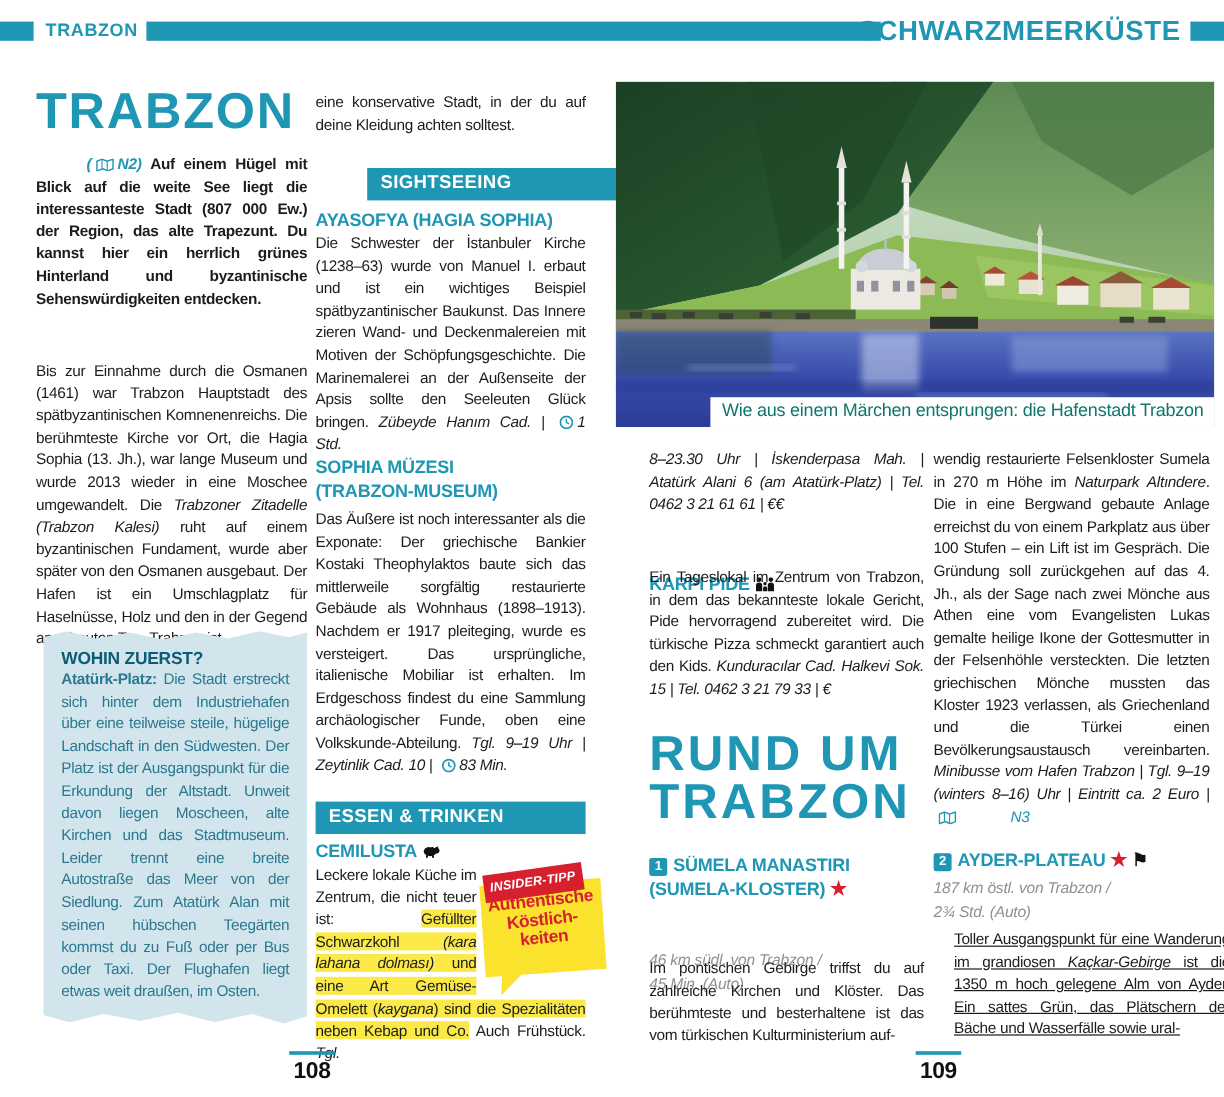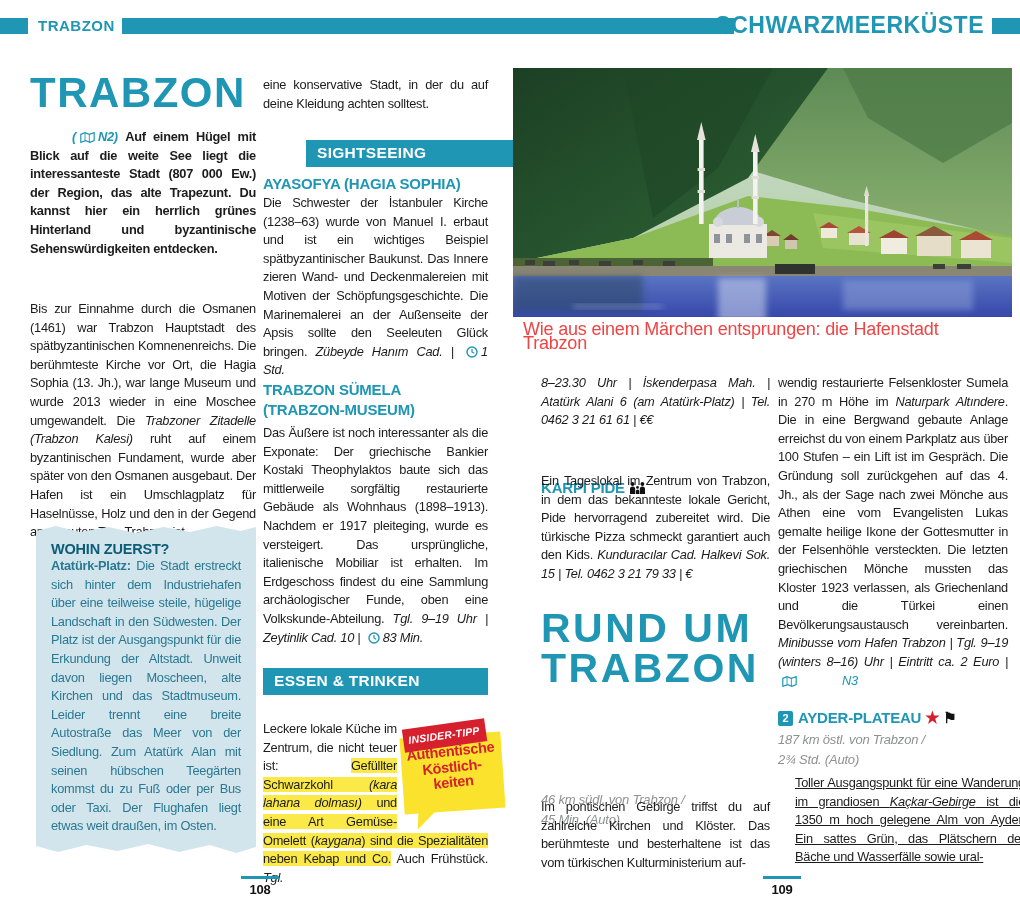--- a/index.html
+++ b/index.html
@@ -54,25 +54,25 @@
 
   
   .insider{float:right;width:100px;height:106px;margin:0 -14px 2px 5px;position:relative;shape-outside:inset(0);}
   .insider-ribbon{position:absolute;top:4px;left:1px;background:var(--red);color:#fff;font-size:10.5px;font-weight:bold;font-style:italic;padding:2px 6px 2px 5px;transform:rotate(-8deg);letter-spacing:0.2px;z-index:2;white-space:nowrap;}
   .insider-bubble{position:absolute;top:15px;left:0;width:101px;height:76px;background:var(--yellow);transform:rotate(-4deg);}
   .insider-bubble::after{content:"";position:absolute;left:13px;bottom:-17px;width:0;height:0;border-top:21px solid var(--yellow);border-right:19px solid transparent;transform:rotate(6deg);}
   .insider-text{position:absolute;top:24px;left:0;width:100%;text-align:center;color:var(--red);font-weight:bold;font-size:14.5px;line-height:15.5px;transform:rotate(-6deg);letter-spacing:-0.3px;}
 
   
   .photo{left:513px;top:68px;width:499px;height:288px;overflow:hidden;}
-  .photo-caption{position:absolute;right:0;bottom:0;background:#fff;color:#ef4444;font-size:18px;line-height:14px;padding:5px 9px 6px 10px;letter-spacing:-0.2px;}
+  .photo-caption{position:absolute;right:0;bottom:0;background:#fff;color:#0f766e;font-size:15px;line-height:14px;padding:5px 9px 6px 10px;letter-spacing:-0.2px;}
 
   
   .pg-line{position:absolute;width:38px;height:2.5px;background:var(--teal);}
-  .pg-num{position:absolute;font-size:13px;font-weight:bold;color:#111;width:38px;text-align:center;letter-spacing:-0.3px;}
+  .pg-num{position:absolute;font-size:19px;font-weight:bold;color:#111;width:38px;text-align:center;letter-spacing:-0.3px;}
 </style>
 </head>
 <body>
 
 <div class="page">
 
   <div>
     <div class="hdr-block left"></div>
     <div class="hdr-tab">TRABZON</div>
     <div class="hdr-bar"></div>
@@ -99,31 +99,39 @@
   <div class="abs sec-bar" style="left:267px;top:140px;width:214px;margin-left:39px;">SIGHTSEEING</div>
 
   <div class="abs sub-title" style="left:263px;top:174px;width:225px;">AYASOFYA (HAGIA SOPHIA)</div>
 
   <div class="abs body-text" style="left:263px;top:194px;width:225px;"><span>Die Schwester der İstanbuler Kirche (1238–63) wurde von Manuel I. erbaut und ist ein wichtiges Beispiel spätbyzantinischer Baukunst. Das Innere zieren Wand- und Deckenmalereien mit Motiven der Schöpfungsgeschichte. Die Marinemalerei an der Außenseite der Apsis sollte den Seeleuten Glück bringen. </span><span class="it">Zübeyde Hanım Cad. | </span><svg class="icon-inline" width="12" height="12" viewBox="0 0 12 12">
         <circle cx="6" cy="6" r="5" fill="none" stroke="#1e96b4" stroke-width="1.4"></circle>
         <path d="M6 3 V6 L8.2 7.2" fill="none" stroke="#1e96b4" stroke-width="1.2"></path>
       </svg><span class="it">1 Std.</span></div>
 
   <div class="abs sub-title" style="left:263px;top:380px;width:225px;">
-      <div>TRABZON SÜMELA</div>
+      <div>SOPHIA MÜZESI</div>
       <div>(TRABZON-MUSEUM)</div>
     </div>
 
   <div class="abs body-text" style="left:263px;top:424px;width:225px;"><span>Das Äußere ist noch interessanter als die Exponate: Der griechische Bankier Kostaki Theophylaktos baute sich das mittlerweile sorgfältig restaurierte Gebäude als Wohnhaus (1898–1913). Nachdem er 1917 pleiteging, wurde es versteigert. Das ursprüngliche, italienische Mobiliar ist erhalten. Im Erdgeschoss findest du eine Sammlung archäologischer Funde, oben eine Volkskunde-Abteilung. </span><span class="it">Tgl. 9–19 Uhr | Zeytinlik Cad. 10 | </span><svg class="icon-inline" width="12" height="12" viewBox="0 0 12 12">
         <circle cx="6" cy="6" r="5" fill="none" stroke="#1e96b4" stroke-width="1.4"></circle>
         <path d="M6 3 V6 L8.2 7.2" fill="none" stroke="#1e96b4" stroke-width="1.2"></path>
       </svg><span class="it">83 Min.</span></div>
 
   <div class="abs sec-bar" style="left:263px;top:668px;width:214px;">ESSEN &amp; TRINKEN</div>
 
+  <div class="abs sub-title" style="left:263px;top:700px;width:225px;"><span>CEMILUSTA</span><svg class="icon-inline" width="15" height="11" viewBox="0 0 15 11" style="vertical-align:-1px;">
+        <ellipse cx="6.5" cy="5.6" rx="5.4" ry="3.9" fill="#111"></ellipse>
+        <circle cx="11.8" cy="4.8" r="2.4" fill="#111"></circle>
+        <polygon points="10.5,2.2 13.3,1.2 12.8,3.4" fill="#111"></polygon>
+        <rect x="3" y="8.6" width="1.6" height="2.2" fill="#111"></rect>
+        <rect x="8" y="8.6" width="1.6" height="2.2" fill="#111"></rect>
+        <rect x="4.6" y="1" width="3.6" height="1" rx="0.5" fill="#fff"></rect>
+      </svg></div>
 
   <div class="abs body-text" style="left:263px;top:720px;width:225px;">
     <div class="insider">
       <div class="insider-ribbon">INSIDER-TIPP</div>
       <div class="insider-bubble"></div>
       <div class="insider-text">
         <div>Authentische</div>
         <div>Köstlich-</div>
         <div>keiten</div>
       </div>
@@ -239,20 +247,24 @@
         <path d="M6.9 12 V9.2 a1.7 1.7 0 0 1 3.4 0 V12 Z" fill="#111"></path>
       </svg></div>
 
   <div class="abs body-text" style="left:541px;top:472px;width:229px;"><span>Ein Tageslokal im Zentrum von Trabzon, in dem das bekannteste lokale Gericht, Pide hervorragend zubereitet wird. Die türkische Pizza schmeckt garantiert auch den Kids. </span><span class="it">Kunduracılar Cad. Halkevi Sok. 15 | Tel. 0462 3 21 79 33 | €</span></div>
 
   <div class="abs rund-title" style="left:541px;top:608px;width:240px;">
     <div>RUND UM</div>
     <div>TRABZON</div>
   </div>
 
+  <div class="abs sub-title" style="left:541px;top:712px;width:229px;">
+    <div><span class="num-badge">1</span><span>SÜMELA MANASTIRI</span></div>
+    <div><span>(SUMELA-KLOSTER)</span> <span class="star">★</span></div>
+  </div>
 
   <div class="abs meta" style="left:541px;top:754px;width:229px;margin-top:36px;">
     <div>46 km südl. von Trabzon /</div>
     <div>45 Min. (Auto)</div>
   </div>
 
   <div class="abs body-text" style="left:541px;top:798px;width:229px;">Im pontischen Gebirge triffst du auf zahlreiche Kirchen und Klöster. Das berühmteste und besterhaltene ist das vom türkischen Kulturministerium auf-</div>
 
   <div class="abs body-text" style="left:778px;top:374px;width:230px;"><span>wendig restaurierte Felsenkloster Sumela in 270 m Höhe im </span><span class="it">Naturpark Altındere</span><span>. Die in eine Bergwand gebaute Anlage erreichst du von einem Parkplatz aus über 100 Stufen – ein Lift ist im Gespräch. Die Gründung soll zurückgehen auf das 4. Jh., als der Sage nach zwei Mönche aus Athen eine vom Evangelisten Lukas gemalte heilige Ikone der Gottesmutter in der Felsenhöhle versteckten. Die letzten griechischen Mönche mussten das Kloster 1923 verlassen, als Griechenland und die Türkei einen Bevölkerungsaustausch vereinbarten. </span><span class="it">Minibusse vom Hafen Trabzon | Tgl. 9–19 (winters 8–16) Uhr | Eintritt ca. 2 Euro | </span><svg class="icon-inline" width="15" height="11" viewBox="0 0 16 12">
         <path d="M0.7 2.6 L5.3 0.7 L10 2.6 L15.3 0.7 L15.3 9.4 L10.7 11.3 L6 9.4 L0.7 11.3 Z" fill="none" stroke="#1e96b4" stroke-width="1.3"></path>

